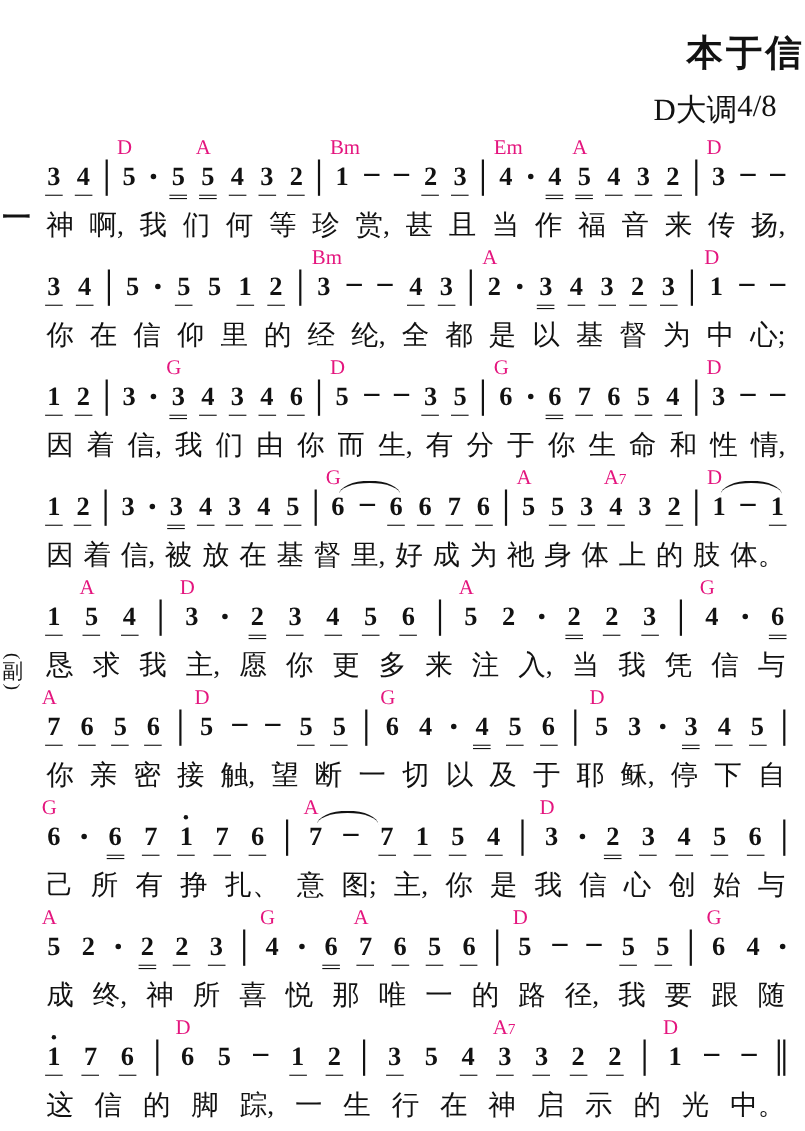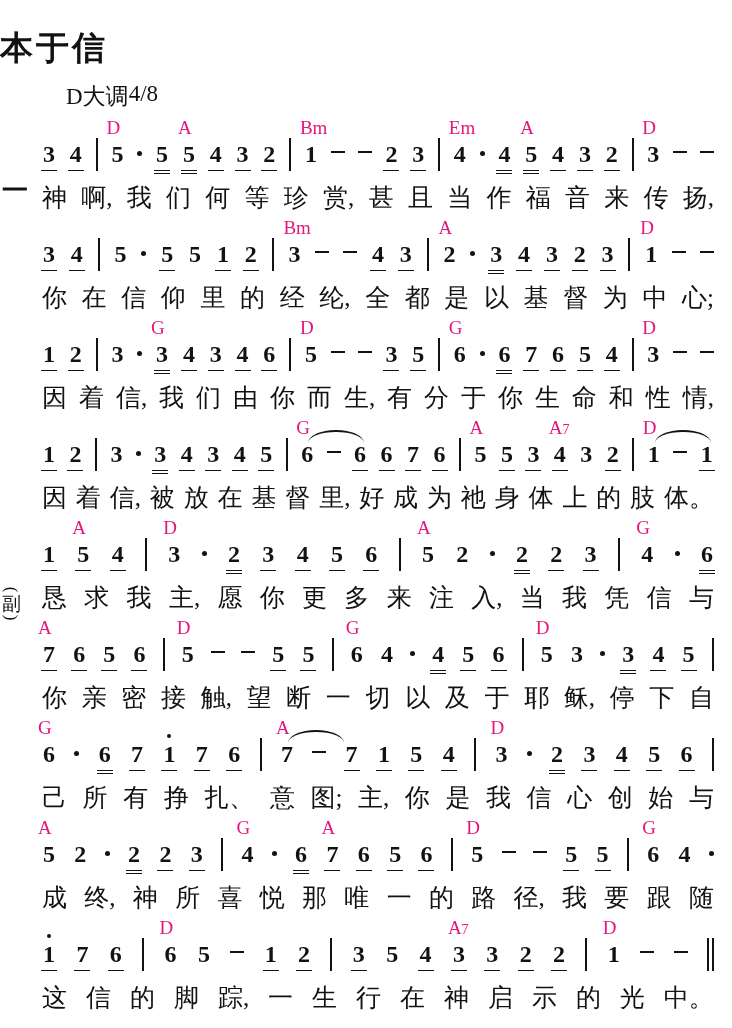--- a/index.html
+++ b/index.html
@@ -2,26 +2,26 @@
 <html style="--chord: #E4157E;"><head>
 <meta charset="utf-8">
 <style>
   html,body{margin:0;padding:0;}
   body{
     width:732px;height:1028px;background:#ffffff;color:#121212;
     font-family:"Liberation Serif","DejaVu Serif",serif;
     overflow:hidden;position:relative;
   }
   .title{
-    text-align:left;font-size:33px;font-weight:bold;
+    text-align:right;font-size:33px;font-weight:bold;
     letter-spacing:3px;margin-top:26px;
   }
   .header{
-    display:flex;justify-content:flex-start;
-    padding:10px 26px 0 66px;font-size:23px;
+    display:flex;justify-content:flex-end;
+    padding:10px 26px 0 66px;font-size:28px;
   }
   .sheet{padding:2px 18px 0 42px;}
   .system{position:relative;margin-bottom:5px;}
   .notes{
     display:flex;justify-content:space-between;align-items:center;
     margin-top:25px;height:30px;
     font-size:24px;font-weight:bold;line-height:1;
   }
   .tok{position:relative;display:flex;align-items:center;justify-content:center;}
   .note{padding:0 1px;}

